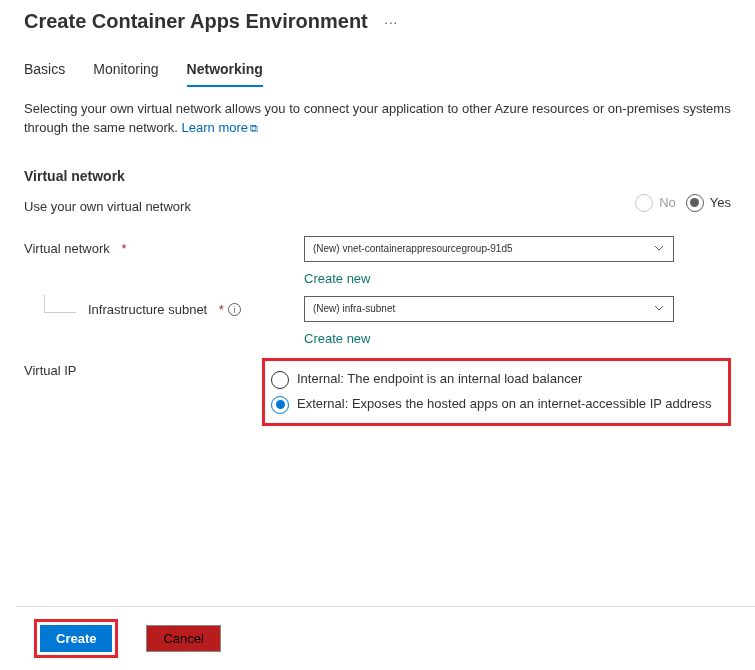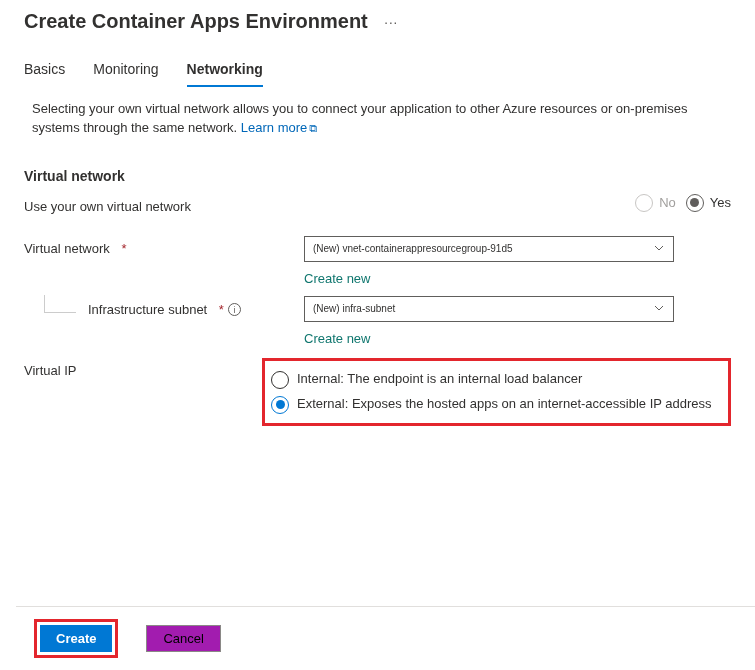--- a/index.html
+++ b/index.html
@@ -50,21 +50,20 @@
       height: 2px;
       background: #0078d4;
     }
     .content {
       padding: 12px 24px 0;
     }
     .description {
       font-size: 13px;
       color: #323130;
       line-height: 1.45;
-      margin-left: 8px;
     }
     .description a {
       color: #0067b8;
       text-decoration: none;
     }
     .external-icon {
       display: inline-block;
       font-size: 11px;
       margin-left: 2px;
     }
@@ -220,21 +219,21 @@
     .btn-primary {
       background: #0078d4;
       color: #fff;
       border: none;
       padding: 6px 16px;
       font-size: 13px;
       font-weight: 600;
       cursor: pointer;
     }
     .btn-secondary {
-      background: #a21caf;
+      background: #b91c1c;
       border: 1px solid #8a8886;
       padding: 5px 16px;
       font-size: 13px;
       cursor: pointer;
     }
   </style>
 </head>
 <body>
 
 <div class="header">

